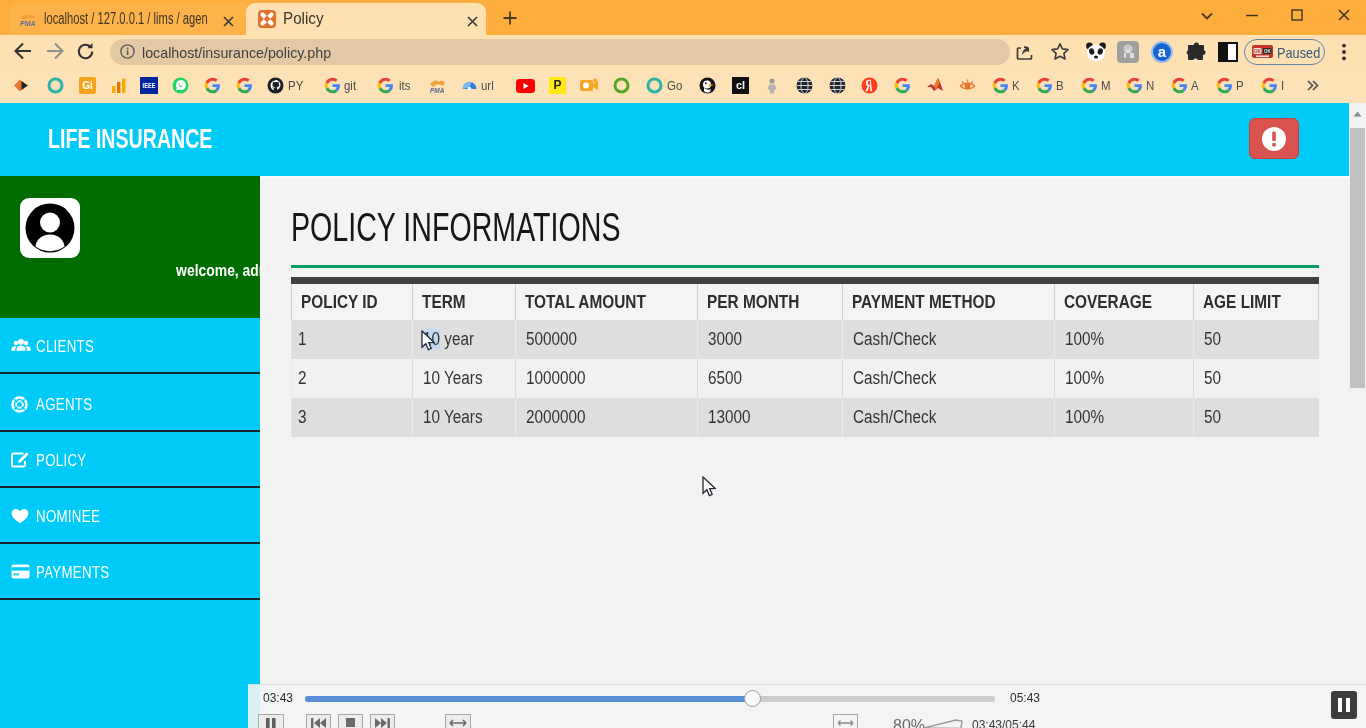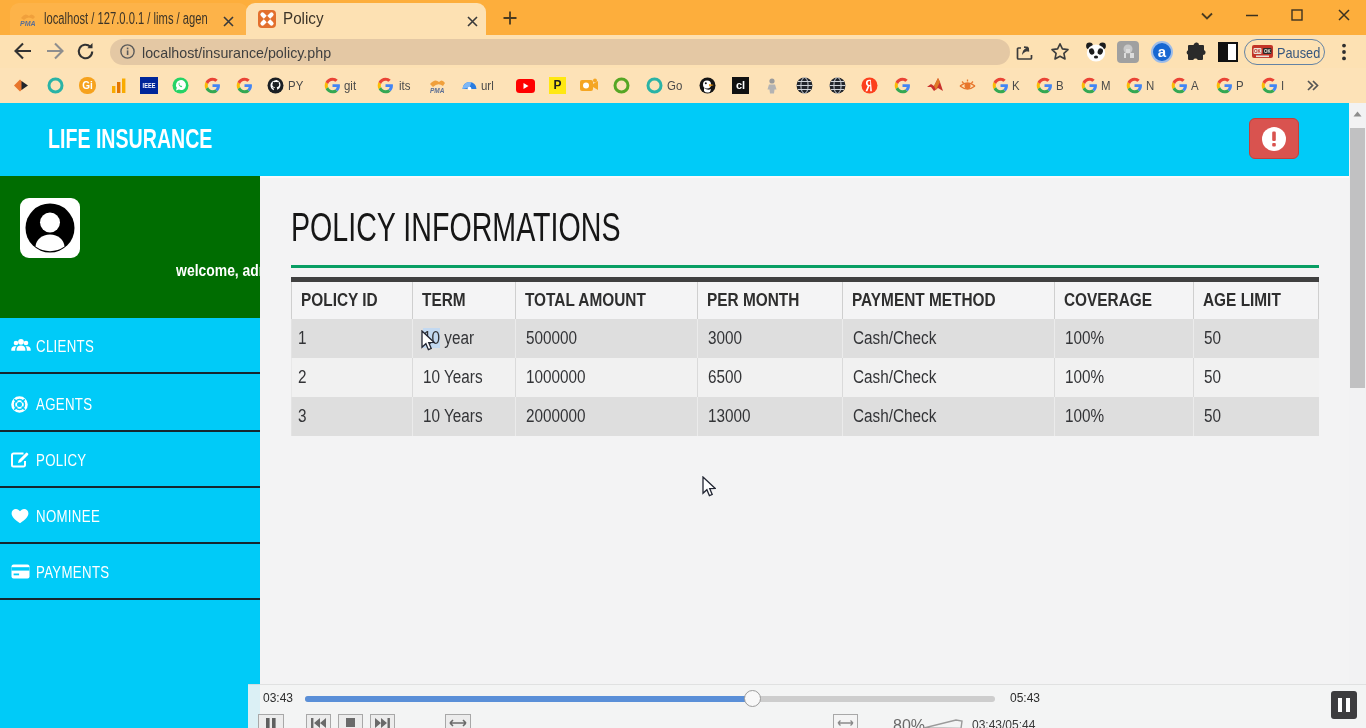--- a/index.html
+++ b/index.html
@@ -33,21 +33,21 @@
   .mitem .lbl { position:absolute; left:36px; top:19px; font-size:17px; transform:scaleX(0.78); transform-origin:0 0; white-space:nowrap; }
   .mitem svg { position:absolute; left:11px; top:20px; }
 
   #content { left:260px; top:176px; width:1089px; height:552px; background:#f3f3f4; }
   #ptitle { left:31px; top:29px; font-size:40px; color:#161616; transform:scaleX(0.715); transform-origin:0 0; white-space:nowrap; }
   #greenhr { left:31px; top:89px; width:1028px; height:3px; background:#089e63; }
 
   table { border-collapse:collapse; table-layout:fixed; }
   #ptable { left:31px; top:101px; }
   th, td { font-size:16px; text-align:left; height:39px; }
-  th { color:#2e2e2e; background:#f4f4f5; font-weight:bold; padding:0 0 0 9px; border-top:5px solid #404040; border-left:1px solid #cfcfcf; }
+  th { color:#2e2e2e; background:#f4f4f5; font-weight:bold; padding:0 0 0 9px; border-top:7px solid #404040; border-left:1px solid #cfcfcf; }
   th:last-child { border-right:1px solid #cfcfcf; }
   th span { display:inline-block; font-size:19px; transform:scaleX(0.81); transform-origin:0 50%; white-space:nowrap; }
   td { color:#333437; padding:0 0 0 10px; }
   td i { display:inline-block; font-style:normal; font-size:18px; transform:scaleX(0.85); transform-origin:0 50%; white-space:nowrap; }
   td:first-child { padding-left:6px; }
   tr.odd td { background:#dedede; border-left:1px solid #ebebeb; }
   tr.odd td:first-child { border-left:1px solid #e3e3e3; }
   tr.even td { background:#f1f1f1; border-left:1px solid #dadada; }
   tr.even td:first-child { border-left:1px solid #e8e8e8; }
 
@@ -72,21 +72,21 @@
 <div id="tabbar" class="abs"></div>
 <div id="toolbar" class="abs"></div>
 <div id="bookbar" class="abs"></div>
 <svg class="ic" style="left:13px; top:78px;" width="16" height="15" viewBox="0 0 16 15">
     <path d="M1 7.5 L7 1.5 L13 7.5 L7 13.5 Z" fill="#e8762c"></path>
     <path d="M8.5 3 L15 7.5 L8.5 12 Z" fill="#20242b"></path>
   </svg>
 <svg class="ic" style="left:47px; top:77px;" width="17" height="17" viewBox="0 0 17 17">
     <circle cx="8.5" cy="8.5" r="6.5" fill="none" stroke="#2ab3a6" stroke-width="3"></circle>
   </svg>
-<div class="ic" style="left:79px; top:77px; width:17px; height:17px; background:#f6a21d; border-radius:8px;">
+<div class="ic" style="left:79px; top:77px; width:17px; height:17px; background:#f6a21d; border-radius:2px;">
     <div style="font-size:10px; font-weight:bold; color:#fff; text-align:center; line-height:17px;">Gi</div>
   </div>
 <svg class="ic" style="left:111px; top:78px;" width="16" height="15" viewBox="0 0 16 15">
     <rect x="1" y="8" width="3.4" height="7" fill="#f9ab00"></rect>
     <rect x="6" y="4" width="3.4" height="11" fill="#e37400"></rect>
     <rect x="11" y="0.5" width="3.4" height="14.5" fill="#f9ab00"></rect>
   </svg>
 <div class="ic" style="left:140px; top:77px; width:18px; height:17px; background:#00269a;">
     <div style="font-size:7px; font-weight:bold; color:#fff; text-align:center; line-height:17px; letter-spacing:0; transform:scaleX(0.8);">IEEE</div>
   </div>

